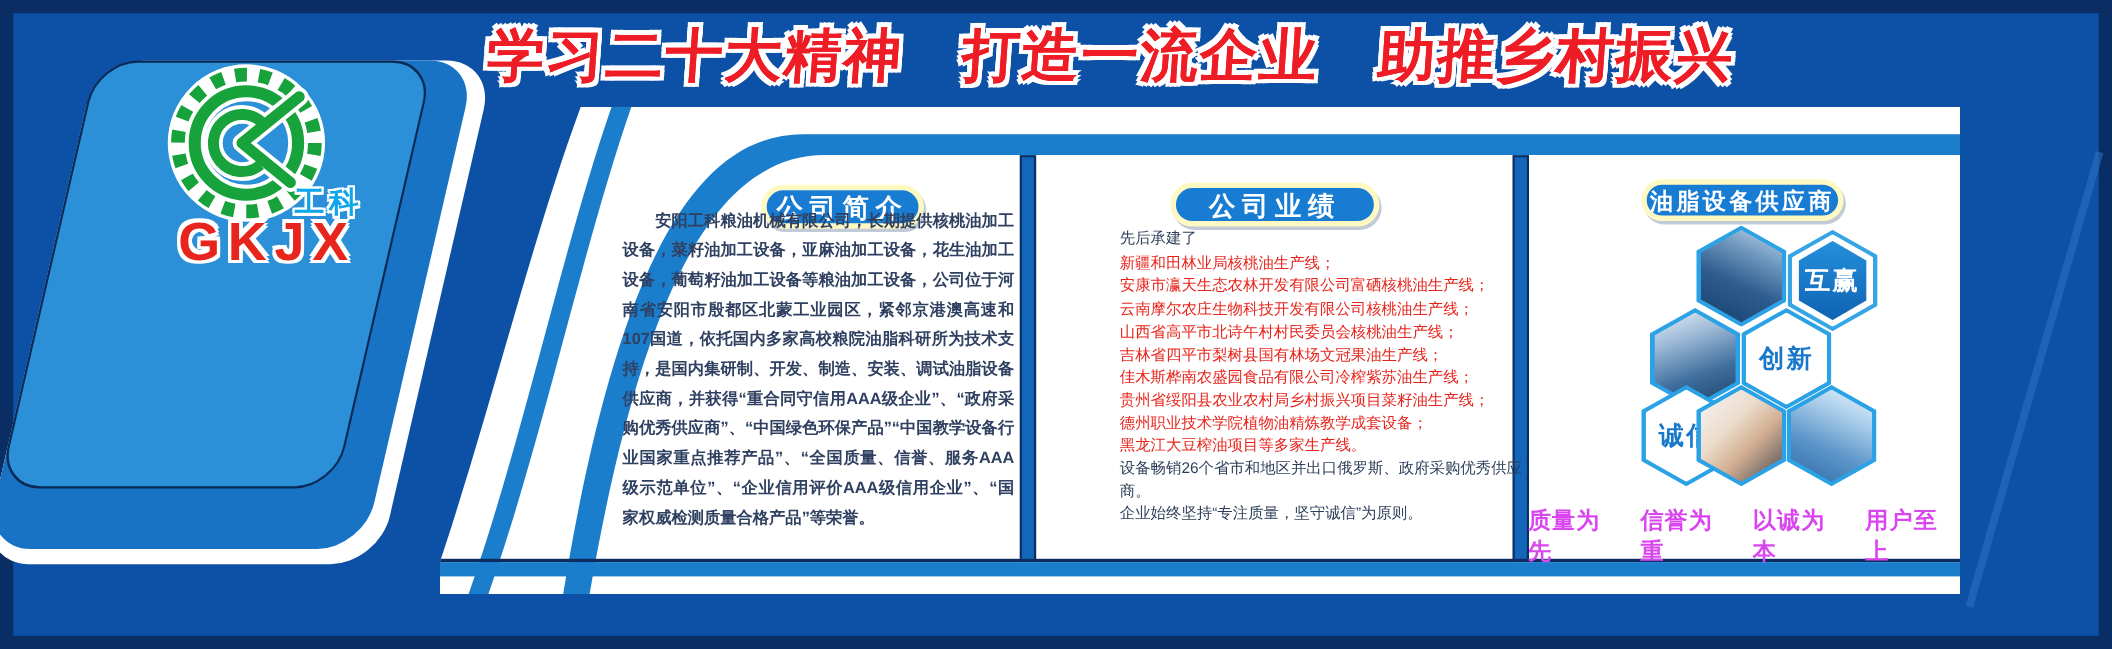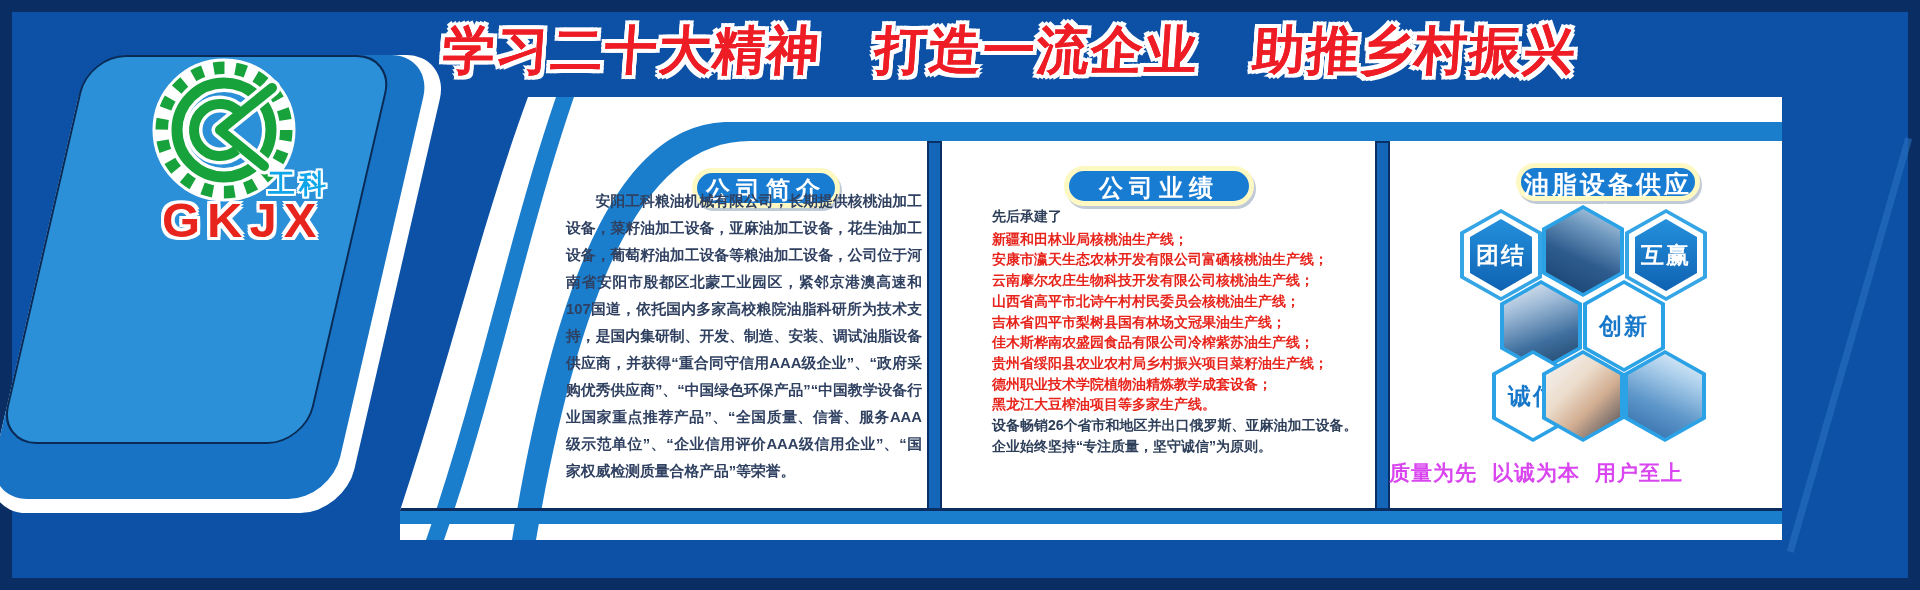--- a/index.html
+++ b/index.html
@@ -30,28 +30,28 @@
   
   .band{position:absolute;left:400px;top:97px;width:1382px;height:443px;background:#fff;
         clip-path:path('M 128 0 H 1382 V 443 H -10 C 40 300 80 130 128 0 Z');}
   .band svg{position:absolute;left:0;top:0;}
 
   
   .pill{position:absolute;background:#187cd3;border:5px solid #fef9c3;border-radius:22px;box-sizing:border-box;
         color:#fff;font-weight:900;text-align:center;box-shadow:2px 3px 0 rgba(9,45,94,.25);}
   .pill-1{left:692px;top:168px;width:148px;height:40px;font-size:24px;letter-spacing:6px;line-height:34px;}
   .pill-2{left:1064px;top:166px;width:190px;height:40px;font-size:24px;letter-spacing:6px;line-height:34px;}
-  .pill-3{left:1492px;top:163px;width:184px;height:38px;font-size:25px;letter-spacing:3px;line-height:32px;margin-left:24px;}
+  .pill-3{left:1492px;top:163px;width:184px;height:38px;font-size:21px;letter-spacing:3px;line-height:32px;}
 
   
   .intro-text{position:absolute;left:566px;top:188px;width:356px;font-size:14.8px;line-height:27px;
               color:#2f4060;font-weight:600;text-align:justify;text-indent:2em;}
 
   
-  .ach{position:absolute;left:992px;top:206px;width:372px;font-size:14px;line-height:20.7px;font-weight:700;}
+  .ach{position:absolute;left:1018px;top:206px;width:372px;font-size:14px;line-height:20.7px;font-weight:400;}
   .ach .lead{color:#2e3f5a;margin-bottom:2px;}
   .ach .proj{color:#e8251d;}
   .ach .foot{color:#2e3f5a;}
 
   
   .hex{position:absolute;width:82px;height:92px;
        clip-path:polygon(50% 0%,100% 25%,100% 75%,50% 100%,0% 75%,0% 25%);}
   .hex .in{position:absolute;left:4px;top:4px;right:4px;bottom:4px;
        clip-path:polygon(50% 0%,100% 25%,100% 75%,50% 100%,0% 75%,0% 25%);
        display:flex;align-items:center;justify-content:center;}
@@ -129,31 +129,26 @@
     <div class="lead">先后承建了</div>
     <div class="proj">新疆和田林业局核桃油生产线；</div>
     <div class="proj">安康市瀛天生态农林开发有限公司富硒核桃油生产线；</div>
     <div class="proj">云南摩尔农庄生物科技开发有限公司核桃油生产线；</div>
     <div class="proj">山西省高平市北诗午村村民委员会核桃油生产线；</div>
     <div class="proj">吉林省四平市梨树县国有林场文冠果油生产线；</div>
     <div class="proj">佳木斯桦南农盛园食品有限公司冷榨紫苏油生产线；</div>
     <div class="proj">贵州省绥阳县农业农村局乡村振兴项目菜籽油生产线；</div>
     <div class="proj">德州职业技术学院植物油精炼教学成套设备；</div>
     <div class="proj">黑龙江大豆榨油项目等多家生产线。</div>
-    <div class="foot">设备畅销26个省市和地区并出口俄罗斯、亚麻油加工设备。</div>
+    <div class="foot">设备畅销26个省市和地区并出口俄罗斯、政府采购优秀供应商。</div>
     <div class="foot">企业始终坚持“专注质量，坚守诚信”为原则。</div>
   </div>
 
   <div class="pill pill-3">油脂设备供应商</div>
 
-  <div class="hex hex-solid" style="left:1460px;top:209px;">
-    <div class="in">
-        <div class="in2">团结</div>
-      </div>
-  </div>
   <div class="hex hex-photo" style="left:1542px;top:205px;">
     <div class="in ph-carrier"></div>
   </div>
   <div class="hex hex-solid" style="left:1625px;top:209px;">
     <div class="in">
         <div class="in2">互赢</div>
       </div>
   </div>
 
   <div class="hex hex-photo" style="left:1500px;top:280px;">
@@ -168,17 +163,18 @@
   </div>
   <div class="hex hex-photo" style="left:1542px;top:350px;">
     <div class="in ph-hand"></div>
   </div>
   <div class="hex hex-photo" style="left:1624px;top:350px;">
     <div class="in ph-build"></div>
   </div>
 
   <div class="slogan">
     <span>质量为先</span>
+    <span>信誉为重</span>
     <span>以诚为本</span>
     <span>用户至上</span>
   </div>
 
 </div>
 
 </body></html>

